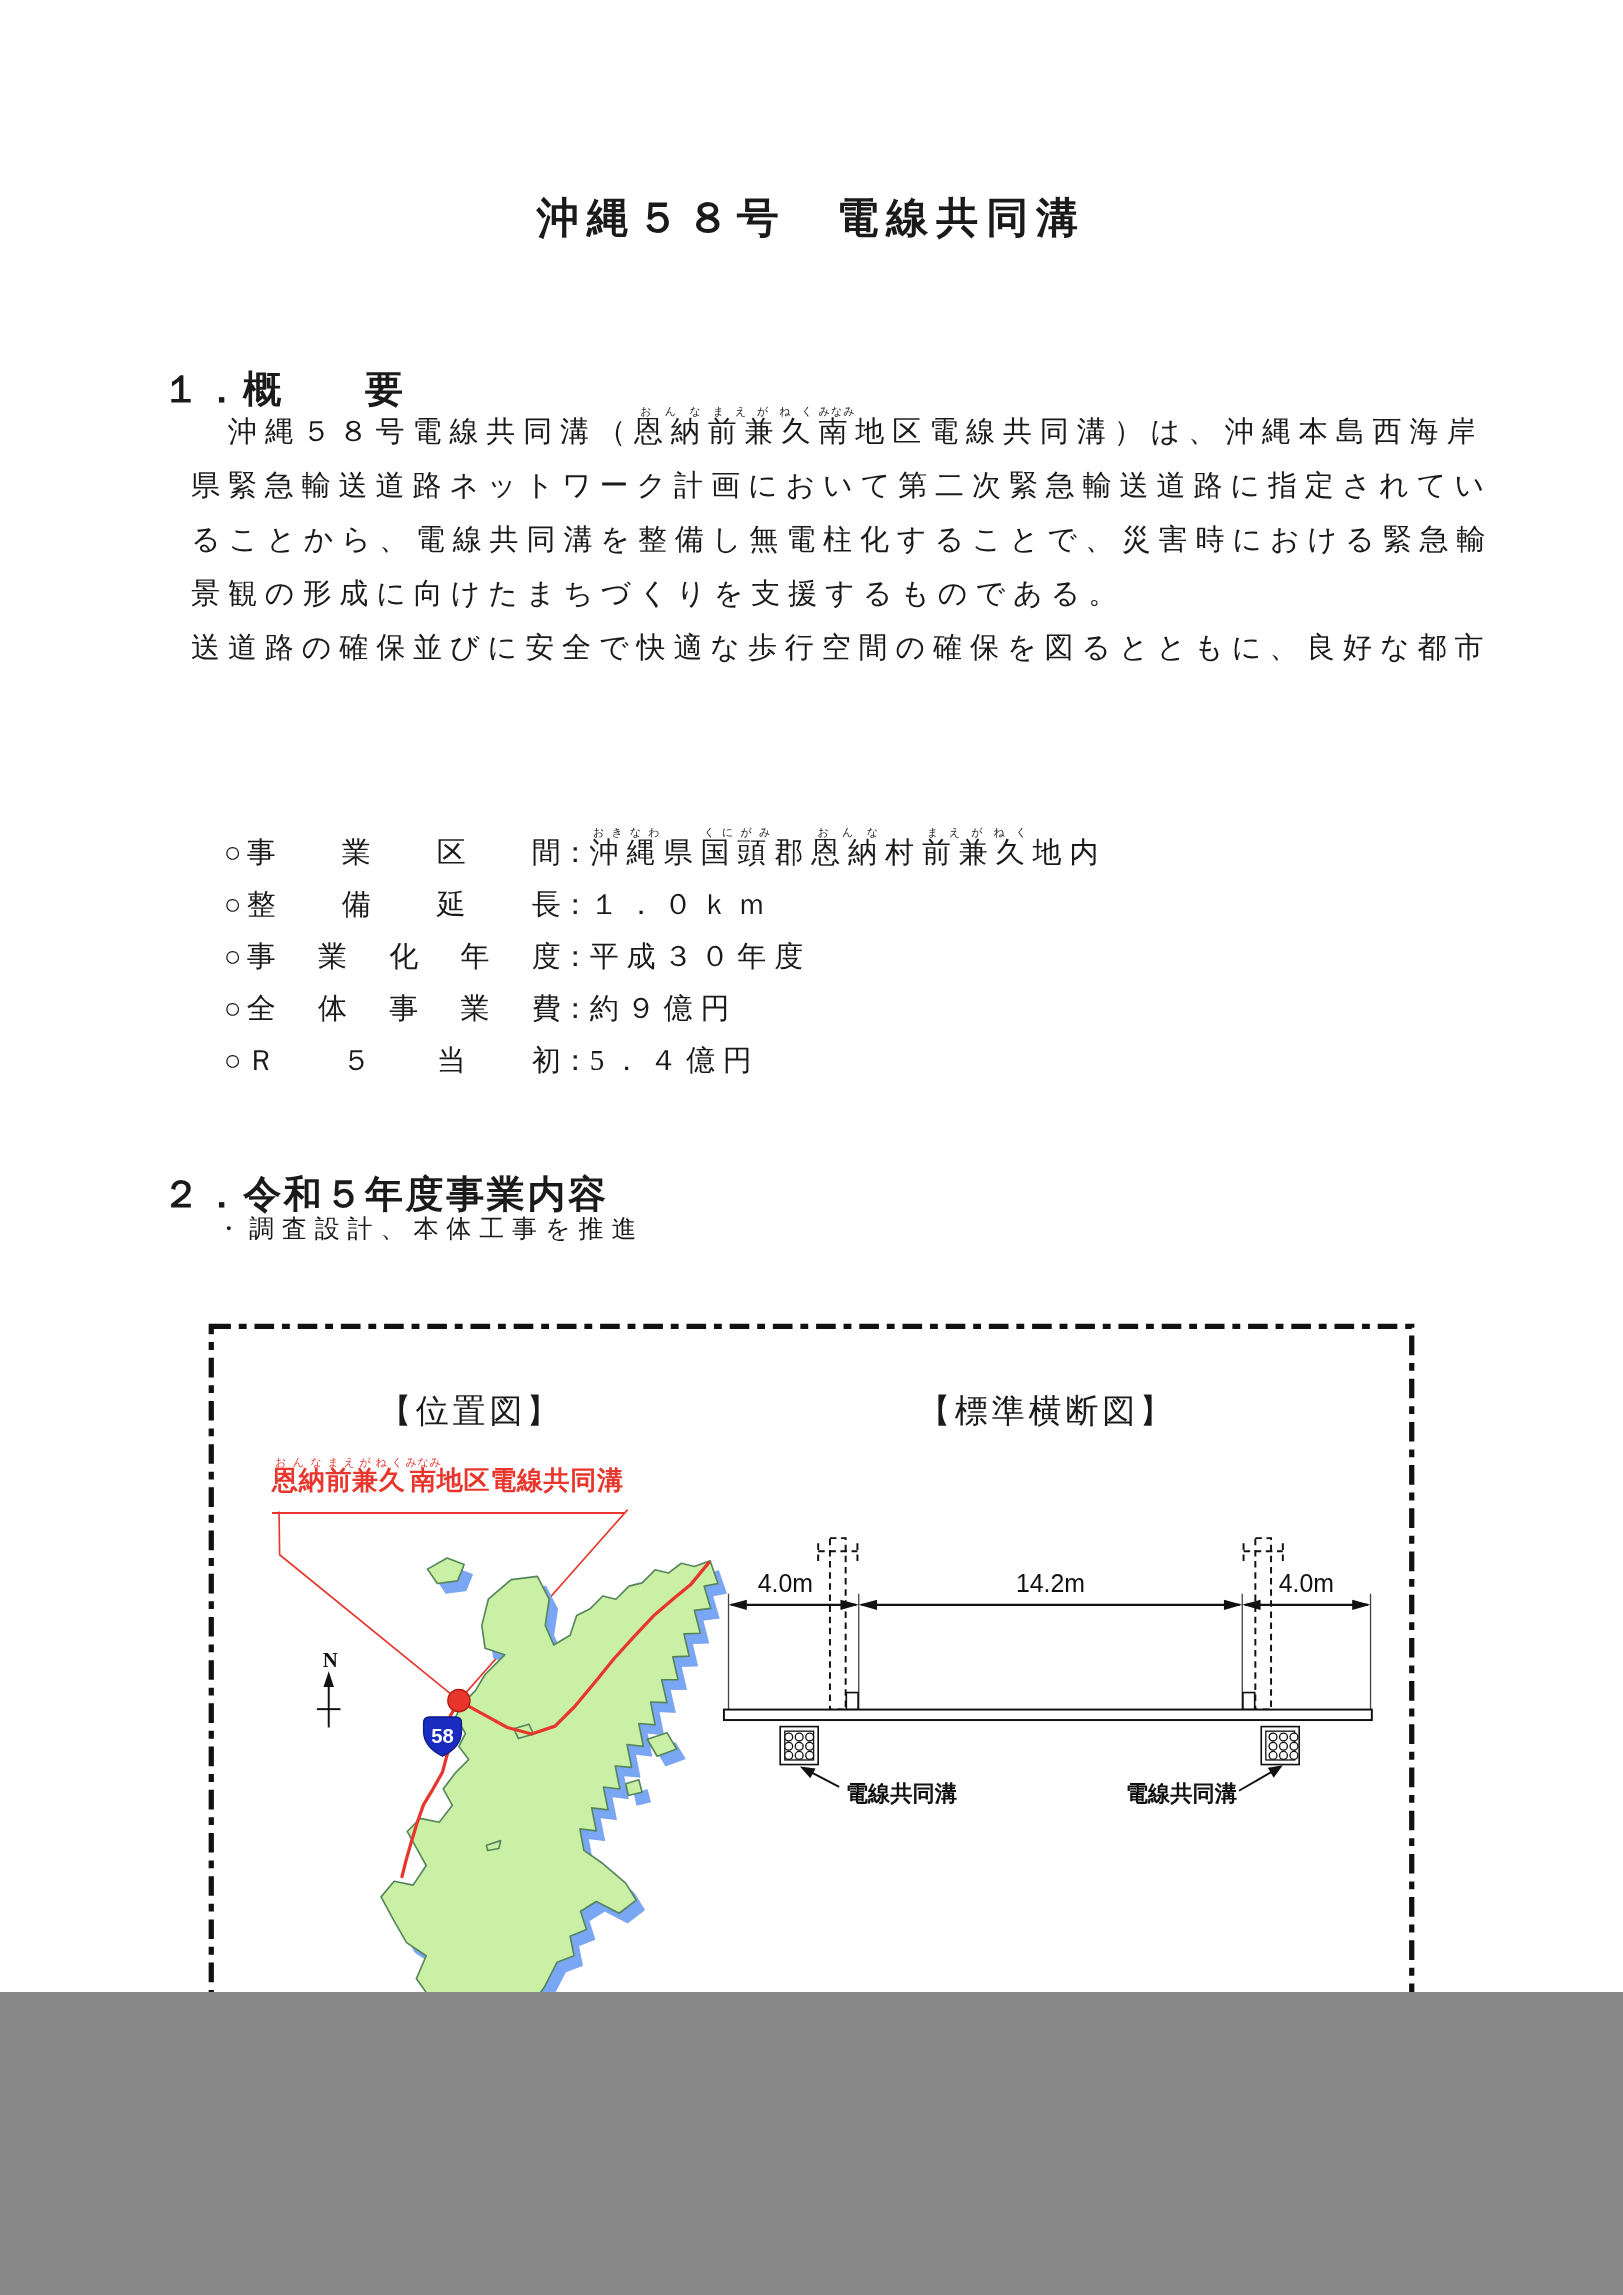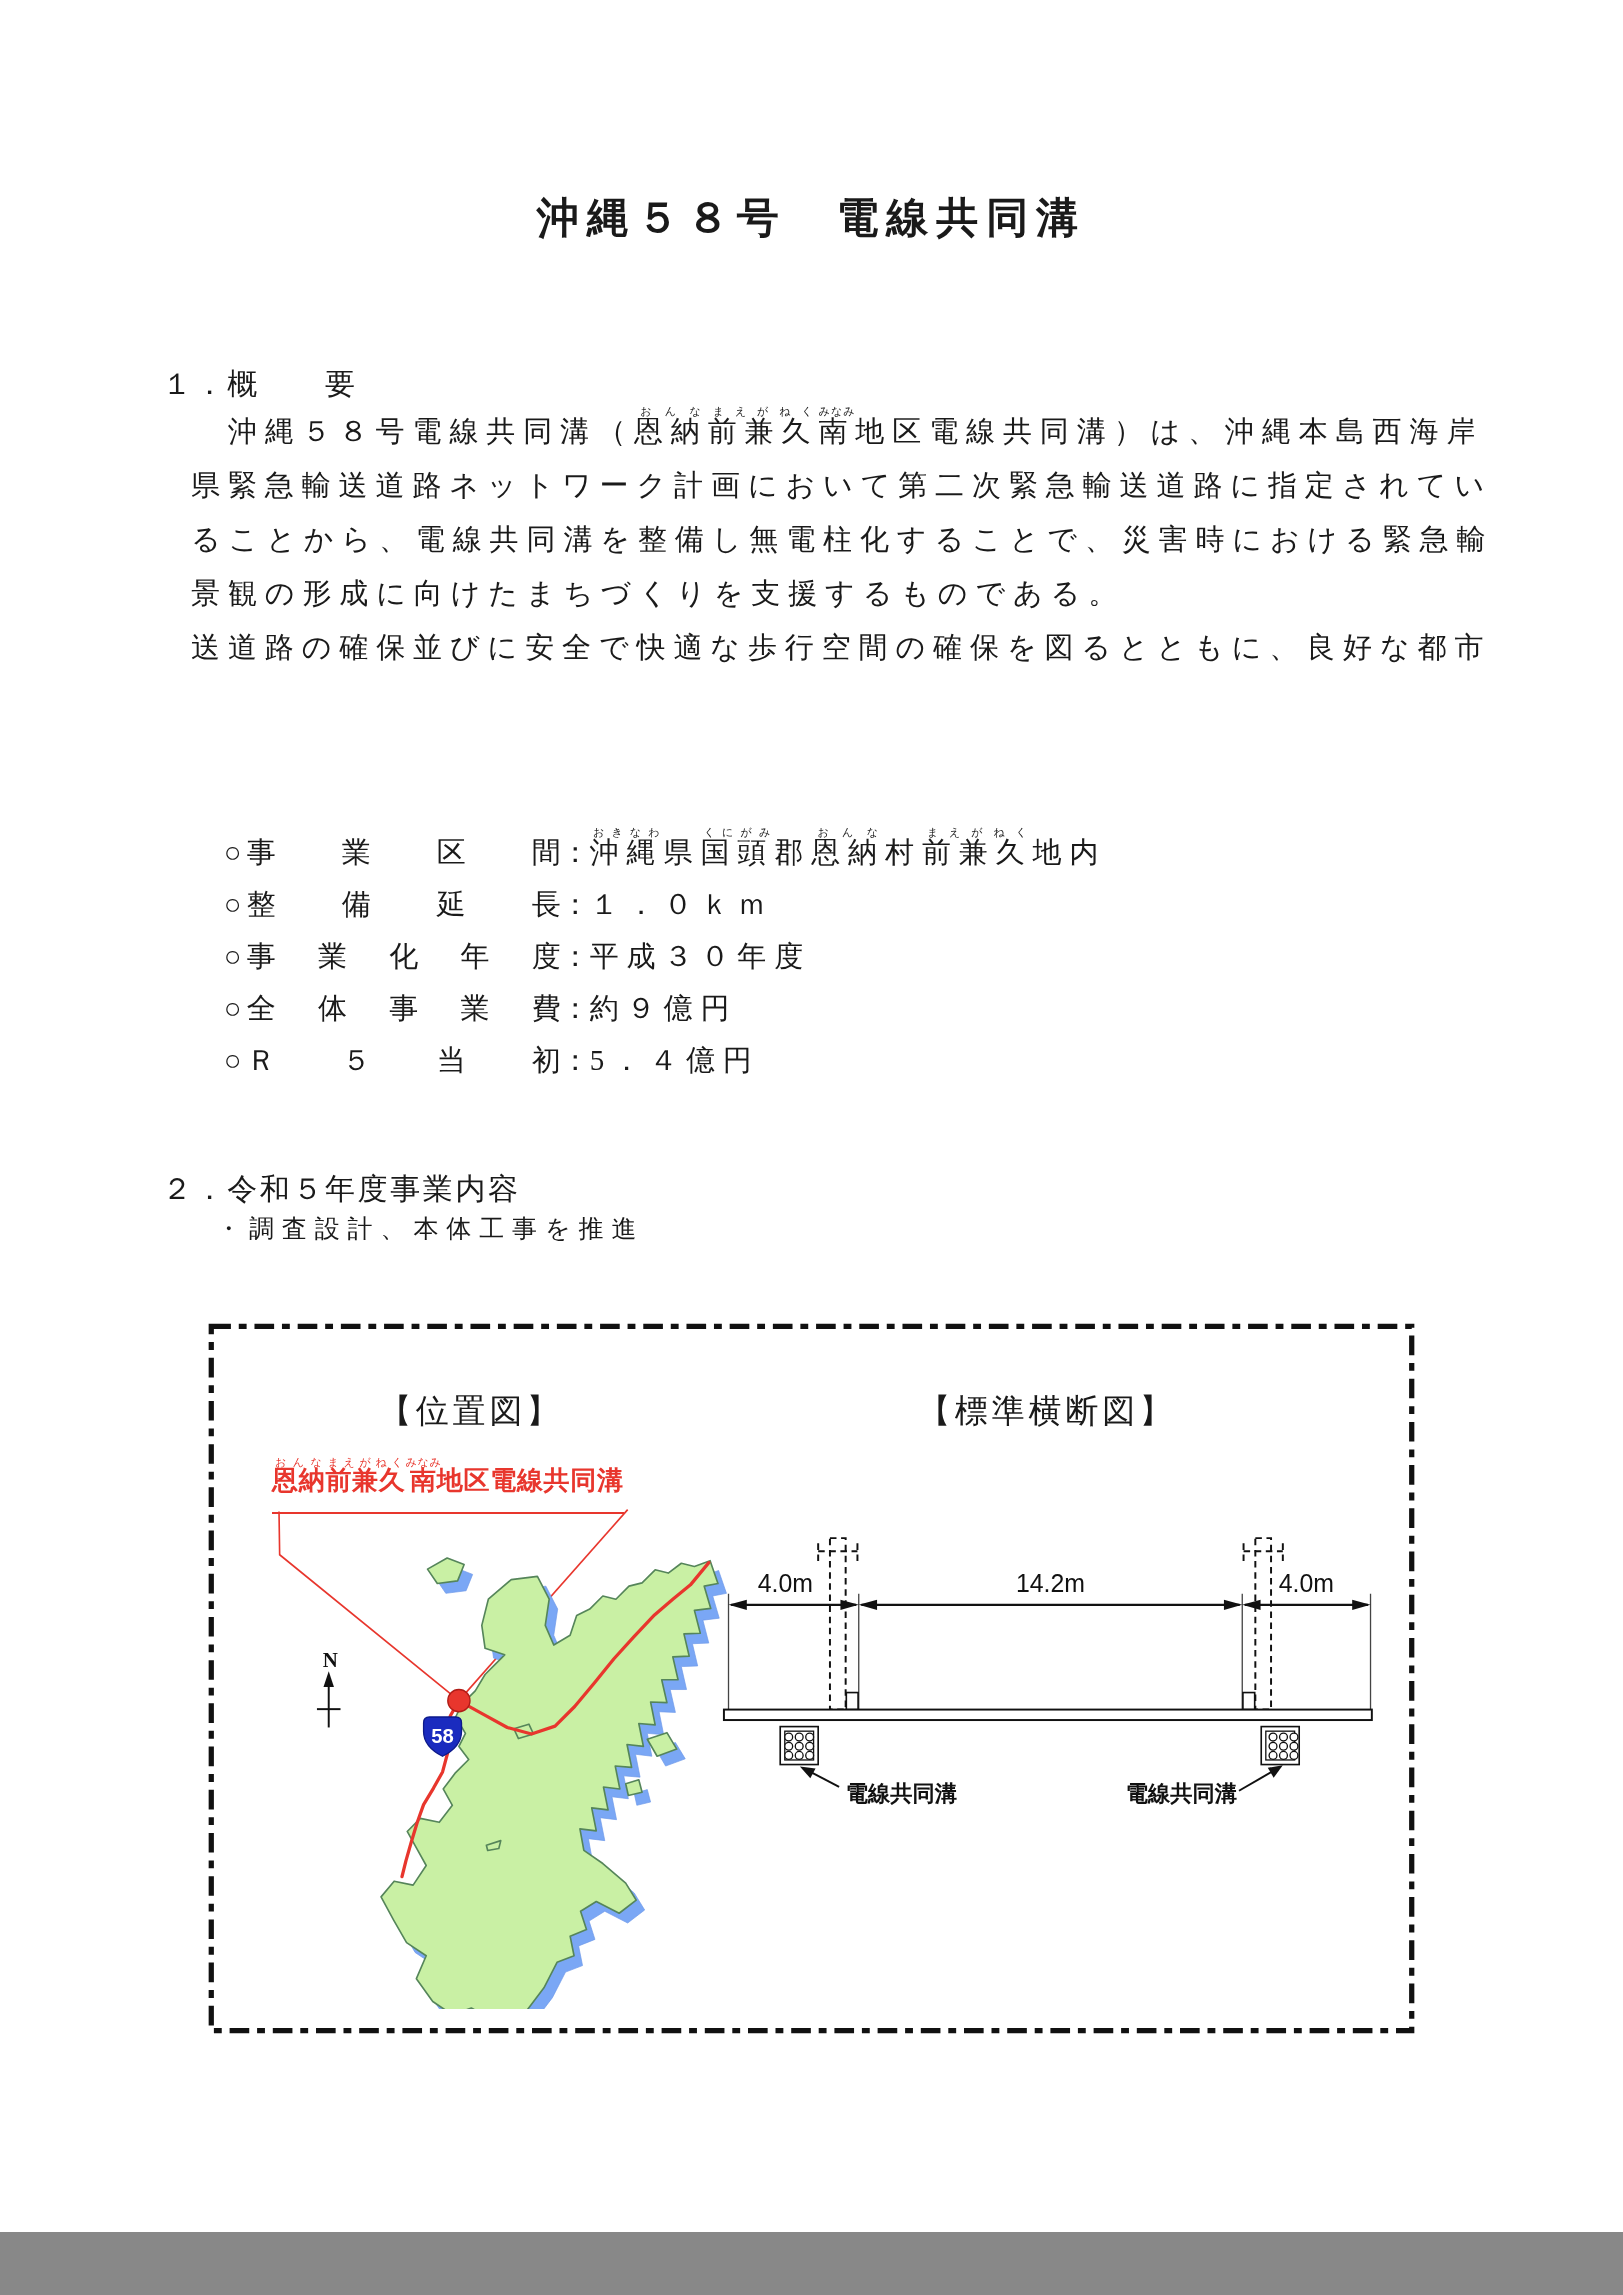--- a/index.html
+++ b/index.html
@@ -1,36 +1,36 @@
 <!DOCTYPE html>
 <html style="font-size:10.5px"><head>
 <meta charset="utf-8">
 <style>
   html,body{margin:0;padding:0;background:#888;}
   .page{
     position:relative;
-    width:1623px;height:2232px;
+    width:1623px;height:1992px;
     background:#ffffff;
     font-family:"Liberation Serif","DejaVu Serif",serif;
     color:#1a1a1a;
     overflow:hidden;
   }
   
   .title-block{position:absolute;left:0;top:188px;width:1623px;text-align:center;
     font-family:"Liberation Sans","DejaVu Sans",sans-serif;font-weight:bold;}
   .title-l1{font-size:42px;letter-spacing:7.9px;line-height:60px;}
   .title-l2{font-size:42px;letter-spacing:2px;line-height:63px;margin-top:11.8px;}
   
   ruby{ruby-position:over;}
   rt{font-size:11px;font-weight:normal;letter-spacing:0.7px;}
   .title-l2 rt{font-size:14.4px;}
   
   .sec-head{position:absolute;left:162px;
     font-family:"Liberation Sans","DejaVu Sans",sans-serif;
-    font-weight:normal;font-size:30px;letter-spacing:2.6px;}
+    font-weight:bold;font-size:38px;letter-spacing:2.6px;}
   .sec1{top:364px;}
   .sec2{top:1169px;}
   
   .para{position:absolute;left:191px;top:404px;width:1292px;}
   .pline{height:54px;line-height:54px;font-size:29px;letter-spacing:7.9px;white-space:nowrap;}
   .pline.first{text-indent:37px;}
   
   .plist{position:absolute;left:224px;top:826px;}
   .prow{height:52px;line-height:52px;font-size:29px;white-space:nowrap;}
   .prow .marker{margin-right:5.2px;}

